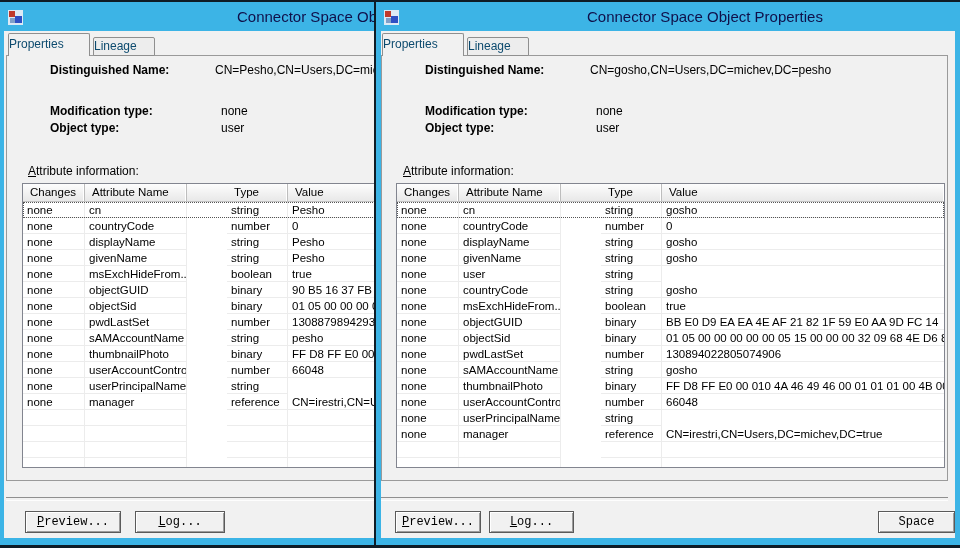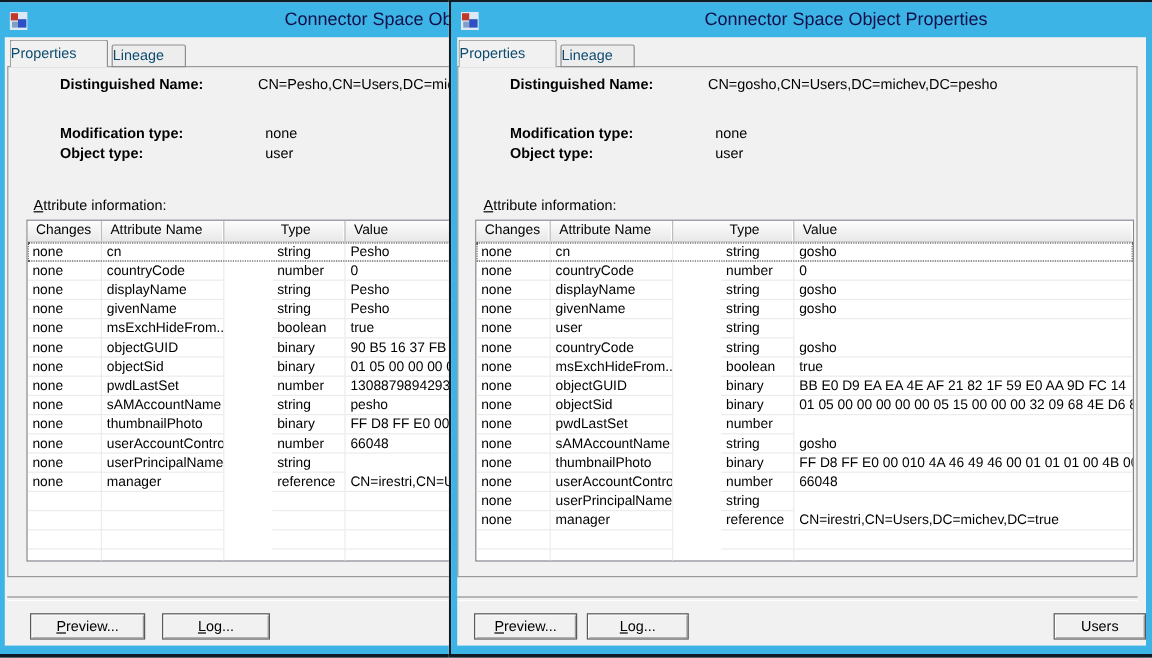--- a/index.html
+++ b/index.html
@@ -42,21 +42,21 @@
       border-right:1px solid #ececec;border-bottom:1px solid #ececec;
       white-space:nowrap;overflow:hidden;}
   .c0{width:62px;}.c1{width:102px;}.c2{width:61px;margin-left:40px;}.c3{flex:1;border-right:none;}
   .lv-row.focused{outline:1px dotted #555;outline-offset:-1px;}
   .sep{position:absolute;top:497px;height:2px;border-top:1px solid #8f8f8f;border-bottom:1px solid #fdfdfd;}
   #win-left .sep{left:6px;width:480px;}
   #win-right .sep{left:7px;width:567px;}
   .btn{position:absolute;top:511px;height:22px;box-sizing:border-box;background:#f1f1f1;
       border:1px solid #5a5a5a;box-shadow:inset 1px 1px 0 #ffffff,inset -1px -1px 0 #9c9c9c;
       font-size:12px;color:#000;text-align:center;line-height:20px;padding:0;
-      font-family:Liberation Sans, sans-serif;white-space:nowrap;}
+      font-family:Liberation Mono, monospace;white-space:nowrap;}
 </style>
 </head>
 <body>
 
 <div class="window" id="win-left">
   <div class="edge-dark" style="left:0;right:0;top:0;height:2px;"></div>
   <div class="titlebar">
     <svg class="app-icon" viewBox="0 0 15 15">
       <rect x="0" y="0" width="15" height="15" fill="#dce9f5"></rect>
       <rect x="1" y="1" width="6" height="6" fill="#c0392b"></rect>
@@ -278,20 +278,21 @@
           <div class="lv-row">
             <div class="cell c0">none</div>
             <div class="cell c1">objectSid</div>
             <div class="cell c2">binary</div>
             <div class="cell c3">01 05 00 00 00 00 00 05 15 00 00 00 32 09 68 4E D6 8B 15 E4 05 0F E</div>
           </div>
           <div class="lv-row">
             <div class="cell c0">none</div>
             <div class="cell c1">pwdLastSet</div>
             <div class="cell c2">number</div>
+            <div class="cell c3">130894022805074906</div>
           </div>
           <div class="lv-row">
             <div class="cell c0">none</div>
             <div class="cell c1">sAMAccountName</div>
             <div class="cell c2">string</div>
             <div class="cell c3">gosho</div>
           </div>
           <div class="lv-row">
             <div class="cell c0">none</div>
             <div class="cell c1">thumbnailPhoto</div>
@@ -326,19 +327,19 @@
             <div class="cell c1"></div>
             <div class="cell c2"></div>
             <div class="cell c3"></div>
           </div>
         </div>
     </div>
   </div>
   <div class="sep"></div>
   <button class="btn" style="left:21px;width:86px;"><span class="u">P</span>review...</button>
   <button class="btn" style="left:115px;width:85px;"><span class="u">L</span>og...</button>
-  <button class="btn" style="left:504px;width:77px;">Users</button>
+  <button class="btn" style="left:504px;width:77px;">Space</button>
   <div class="edge-dark" style="left:0;top:0;width:2px;height:548px;"></div>
   <div class="edge" style="left:2px;top:2px;width:5px;height:546px;"></div>
   <div class="edge" style="right:0;top:2px;width:5px;height:546px;"></div>
   <div class="edge" style="left:2px;right:0;top:538px;height:7px;"></div>
   <div class="edge-dark" style="left:0;right:0;top:545px;height:3px;"></div>
 </div>
 
 </body></html>

